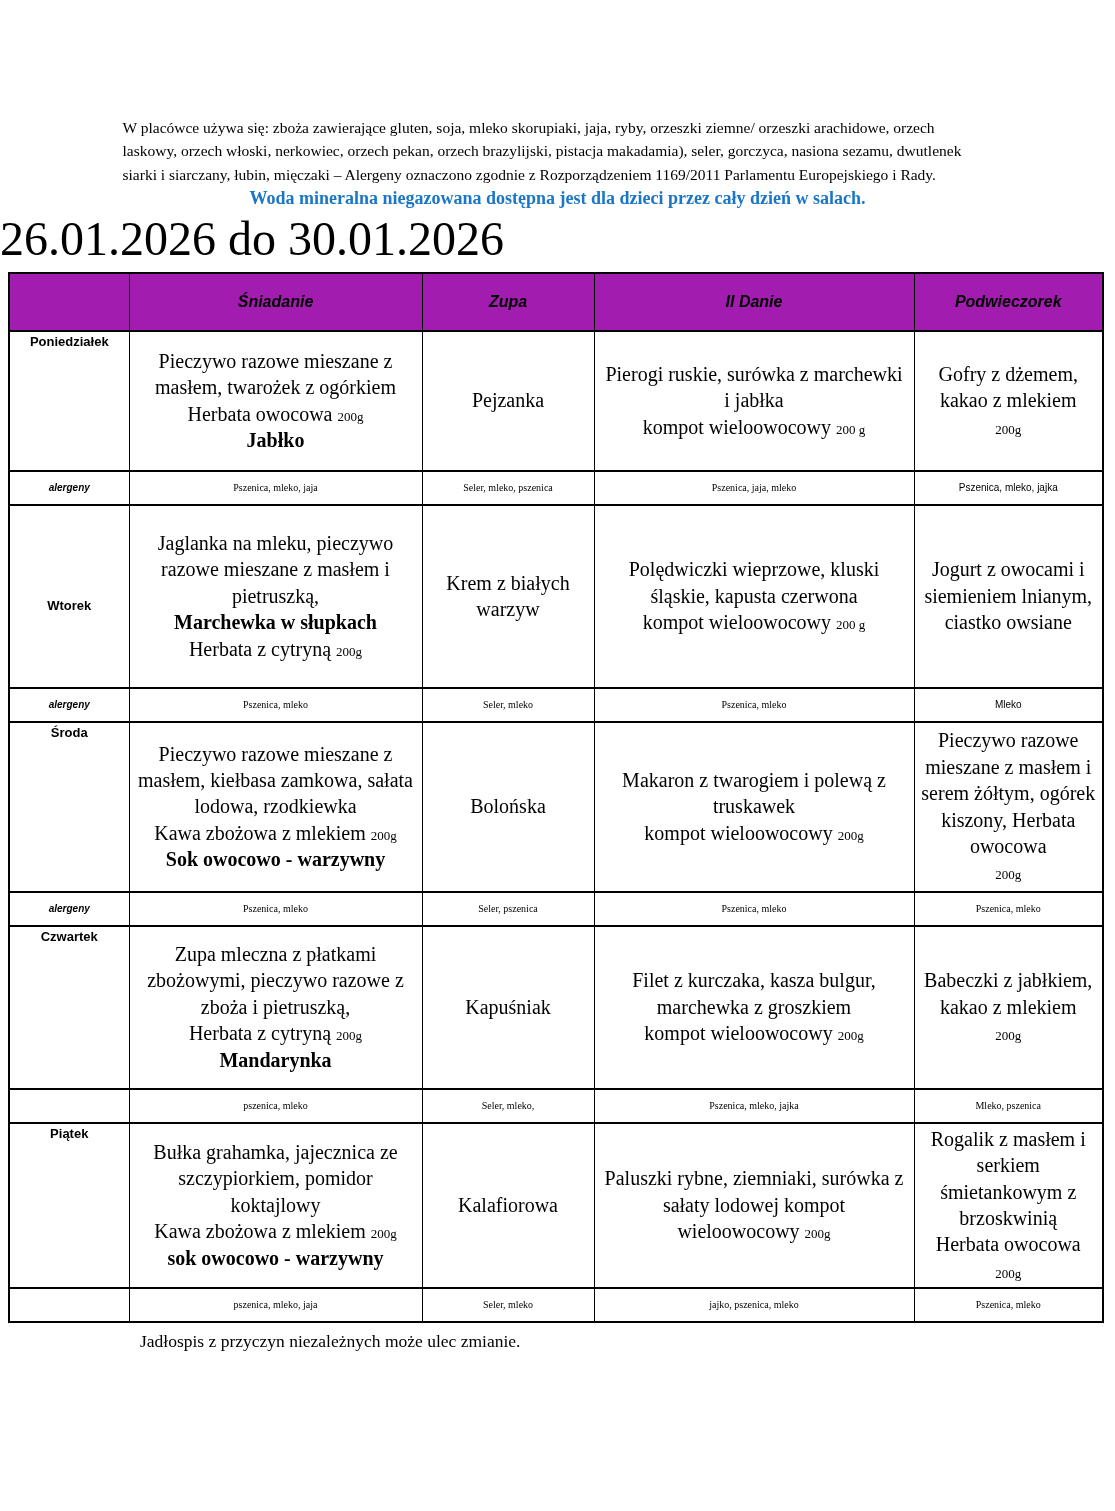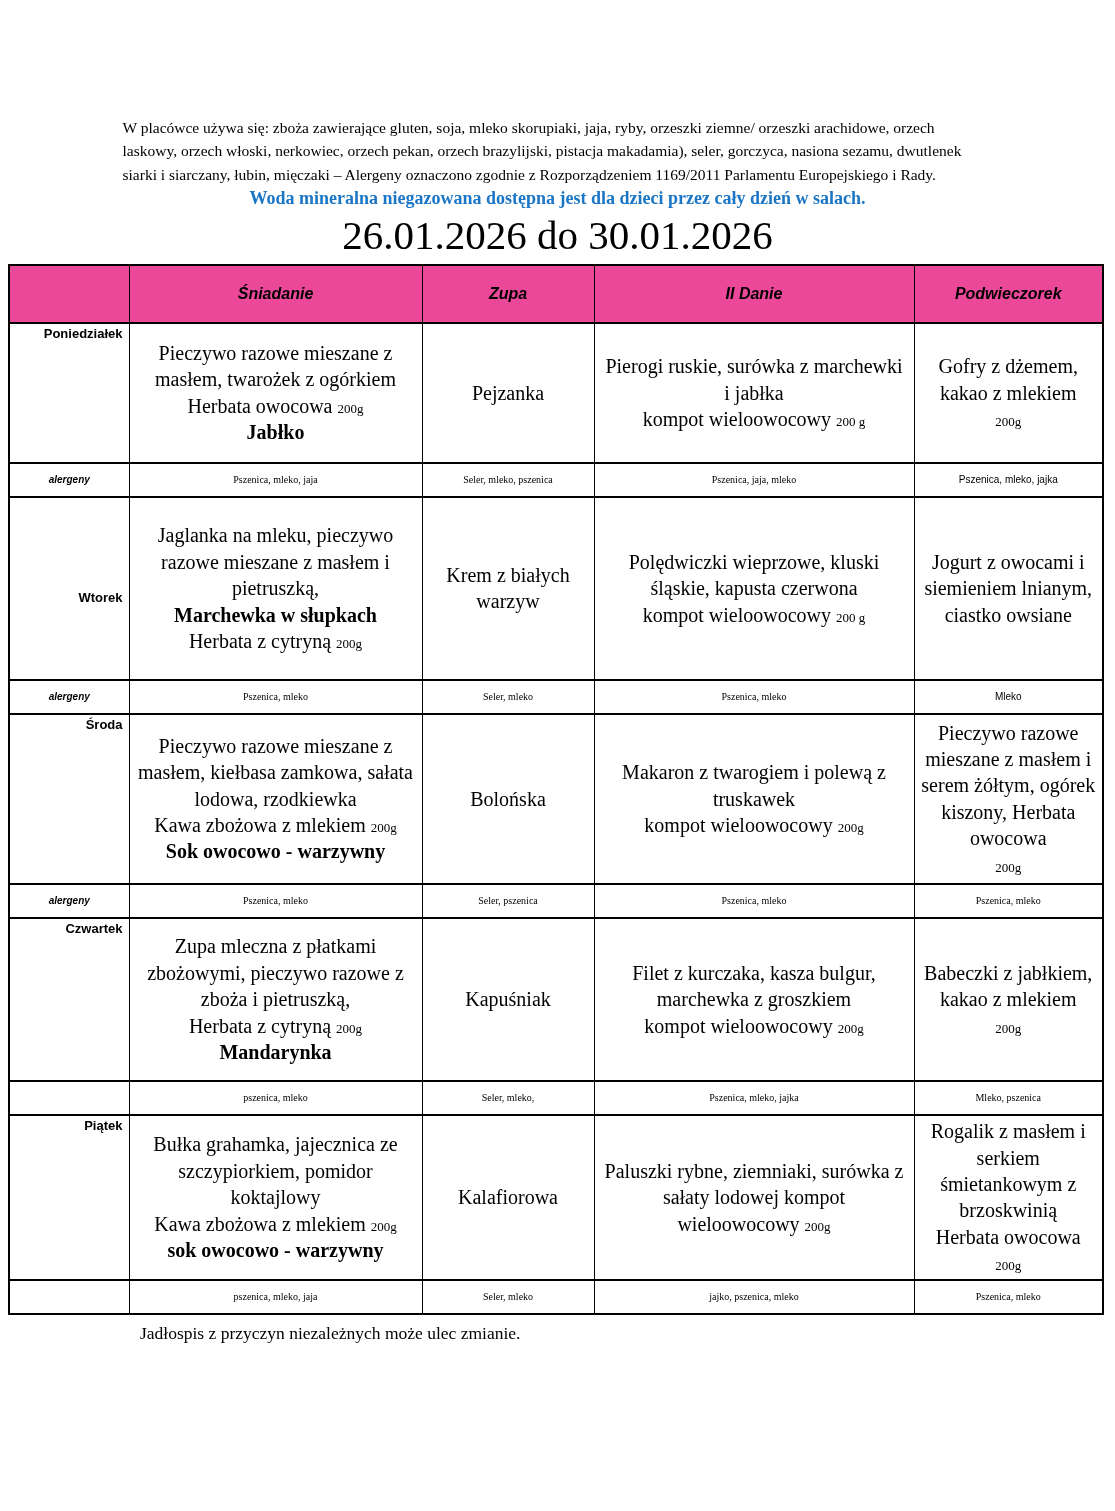--- a/index.html
+++ b/index.html
@@ -10,42 +10,42 @@
   }
   .notice{
     margin:116px auto 0;width:870px;
     text-align:left;font-size:15.5px;line-height:1.5;
   }
   .water-notice{
     margin:2px auto 0;width:900px;
     text-align:center;font-size:18px;font-weight:bold;
   }
   .page-title{
-    text-align:center;font-size:41px;font-weight:normal;
+    text-align:left;font-size:48px;font-weight:normal;
     margin:4px 0 2px;line-height:1.1;
   }
   table.menu{
     border-collapse:collapse;table-layout:fixed;
     width:1094px;margin:6px 0 0 8px;
     border:2px solid #000;
   }
   table.menu th, table.menu td{
     border-left:1px solid #000;border-right:1px solid #000;
     border-top:2px solid #000;border-bottom:2px solid #000;
     overflow:hidden;padding:2px 6px;
   }
   thead th{
     font-family:"Liberation Sans",sans-serif;
     font-style:italic;font-weight:bold;font-size:16px;
     height:52px;text-align:center;vertical-align:middle;
-    background:#ec4899;
+    background:#a21caf;
   }
   .day-cell{
     font-family:"Liberation Sans",sans-serif;font-weight:bold;
-    font-size:13px;text-align:right;vertical-align:top;
+    font-size:13px;text-align:center;vertical-align:top;
     padding-top:12px;
   }
   .day-cell.v-mid{vertical-align:middle;padding-top:20px;}
   .menu-cell{
     font-size:20px;text-align:center;vertical-align:middle;
     line-height:1.32;
   }
   .menu-cell .line{display:block;}
   .seg-bold{font-weight:bold;}
   .seg-small{font-size:13px;}

